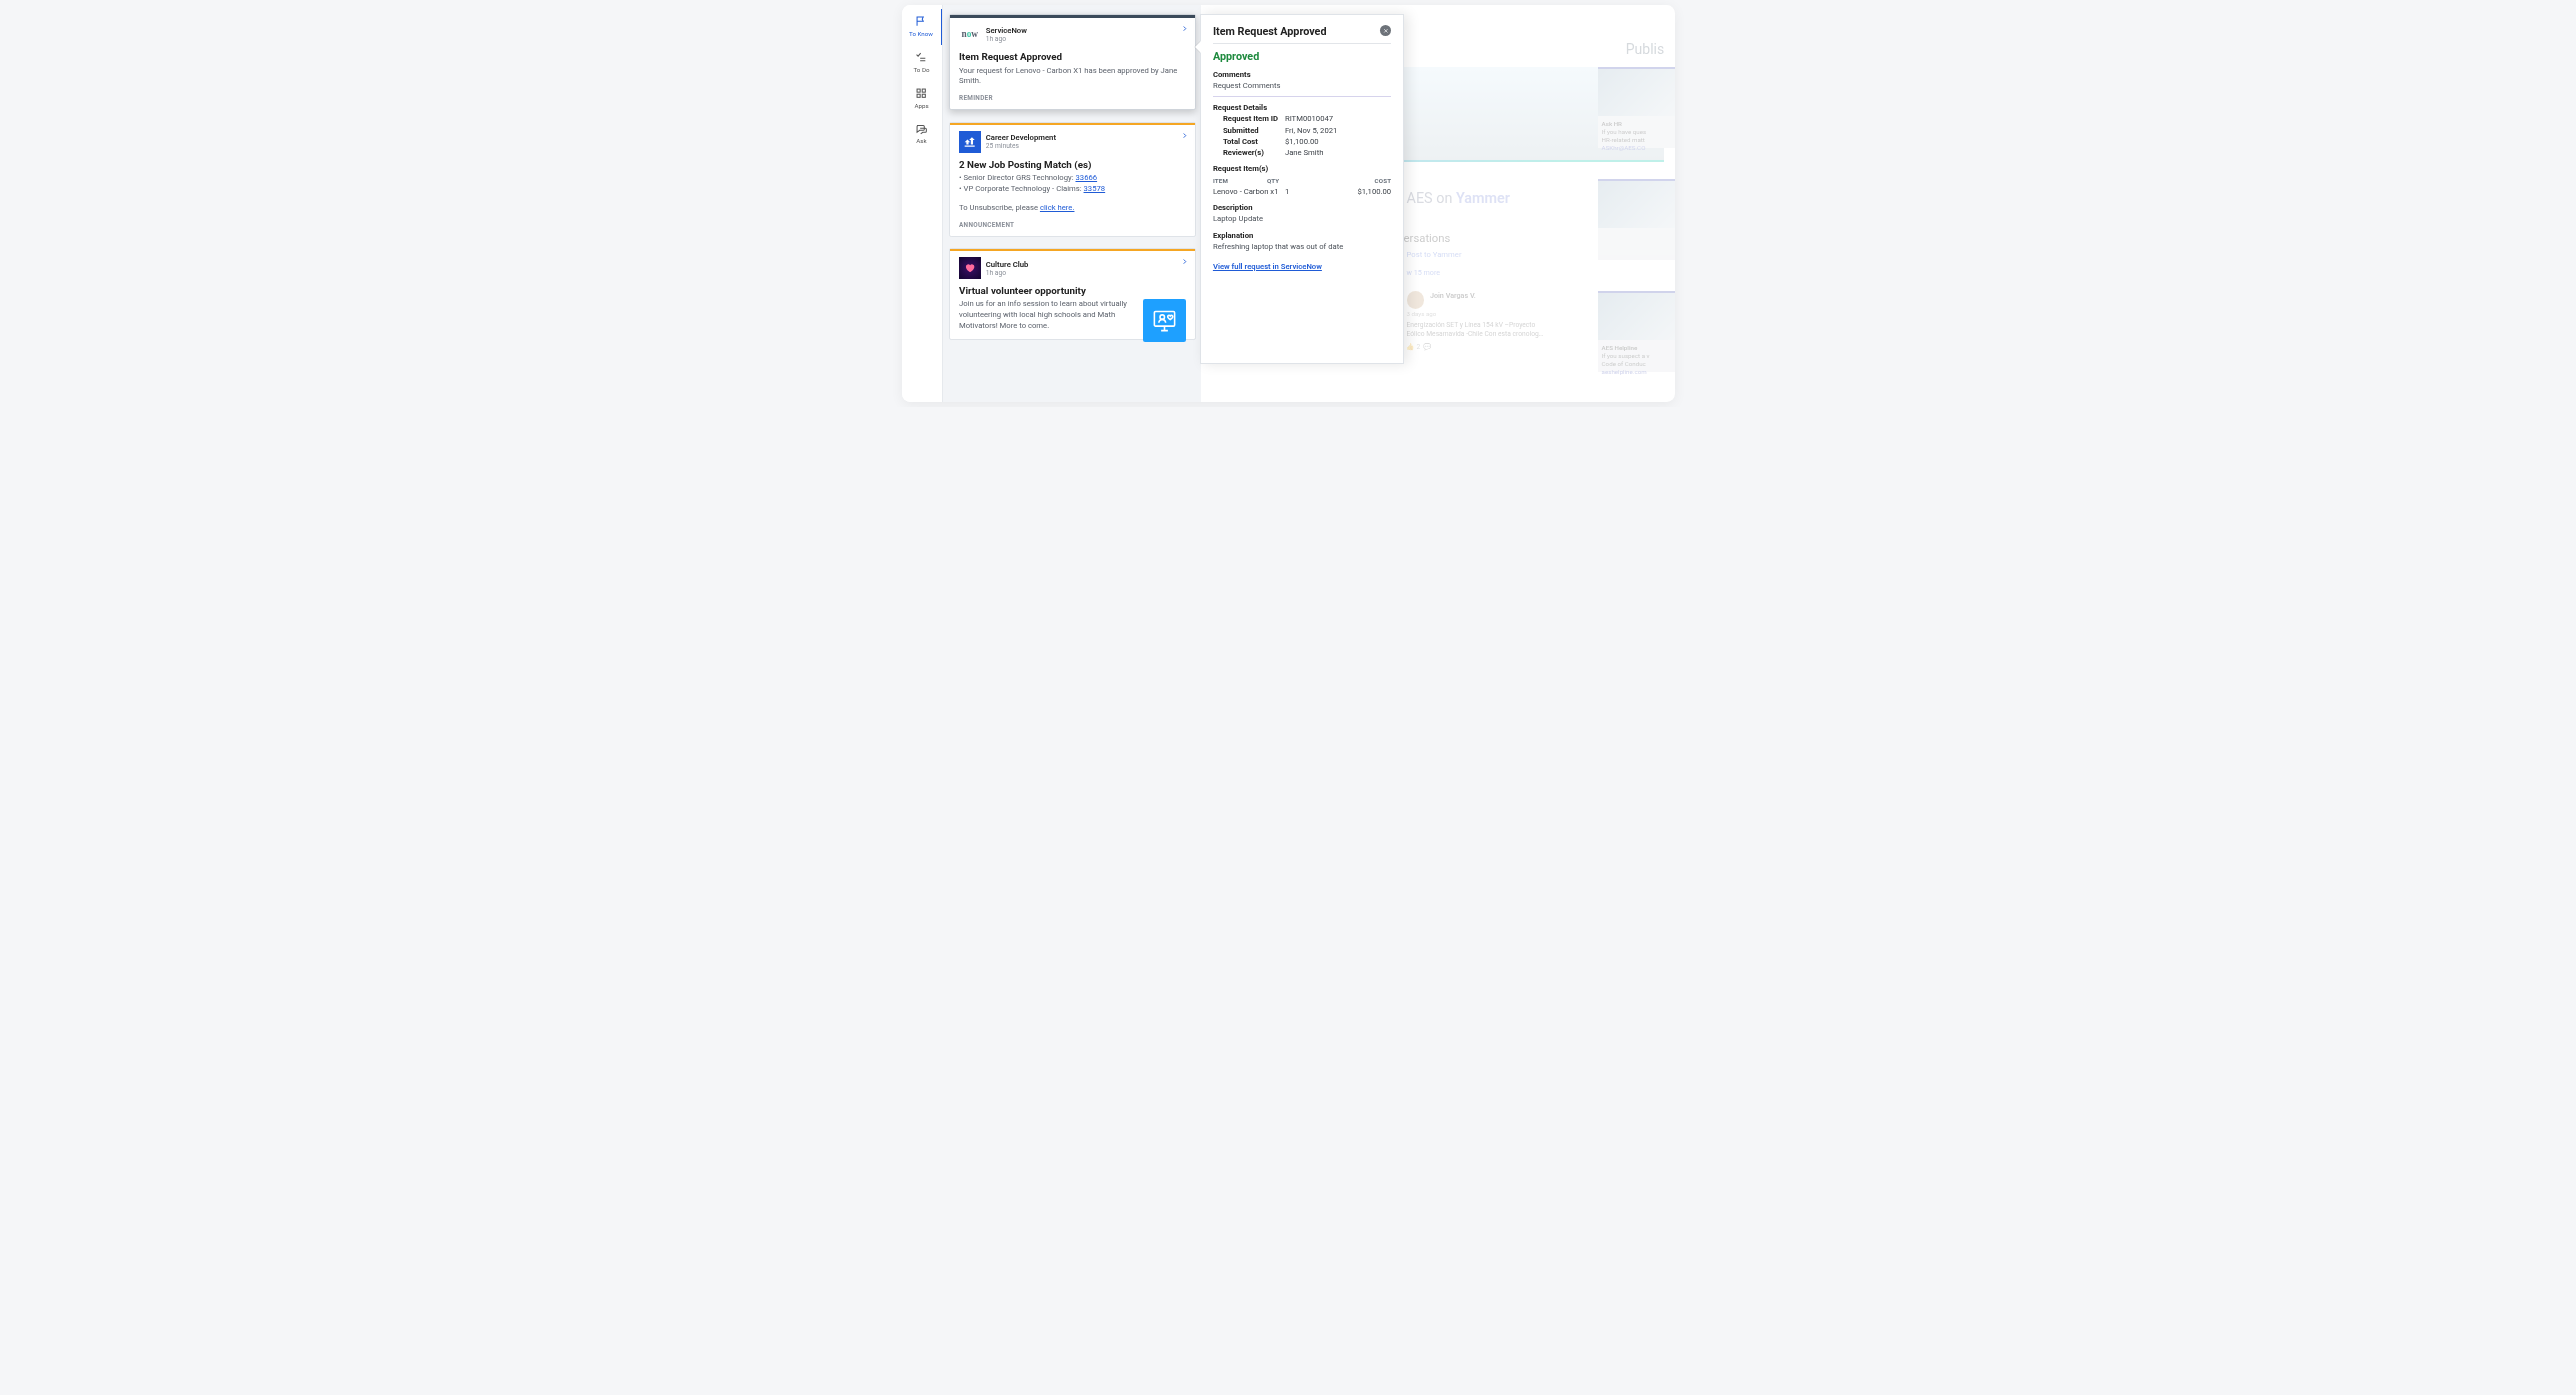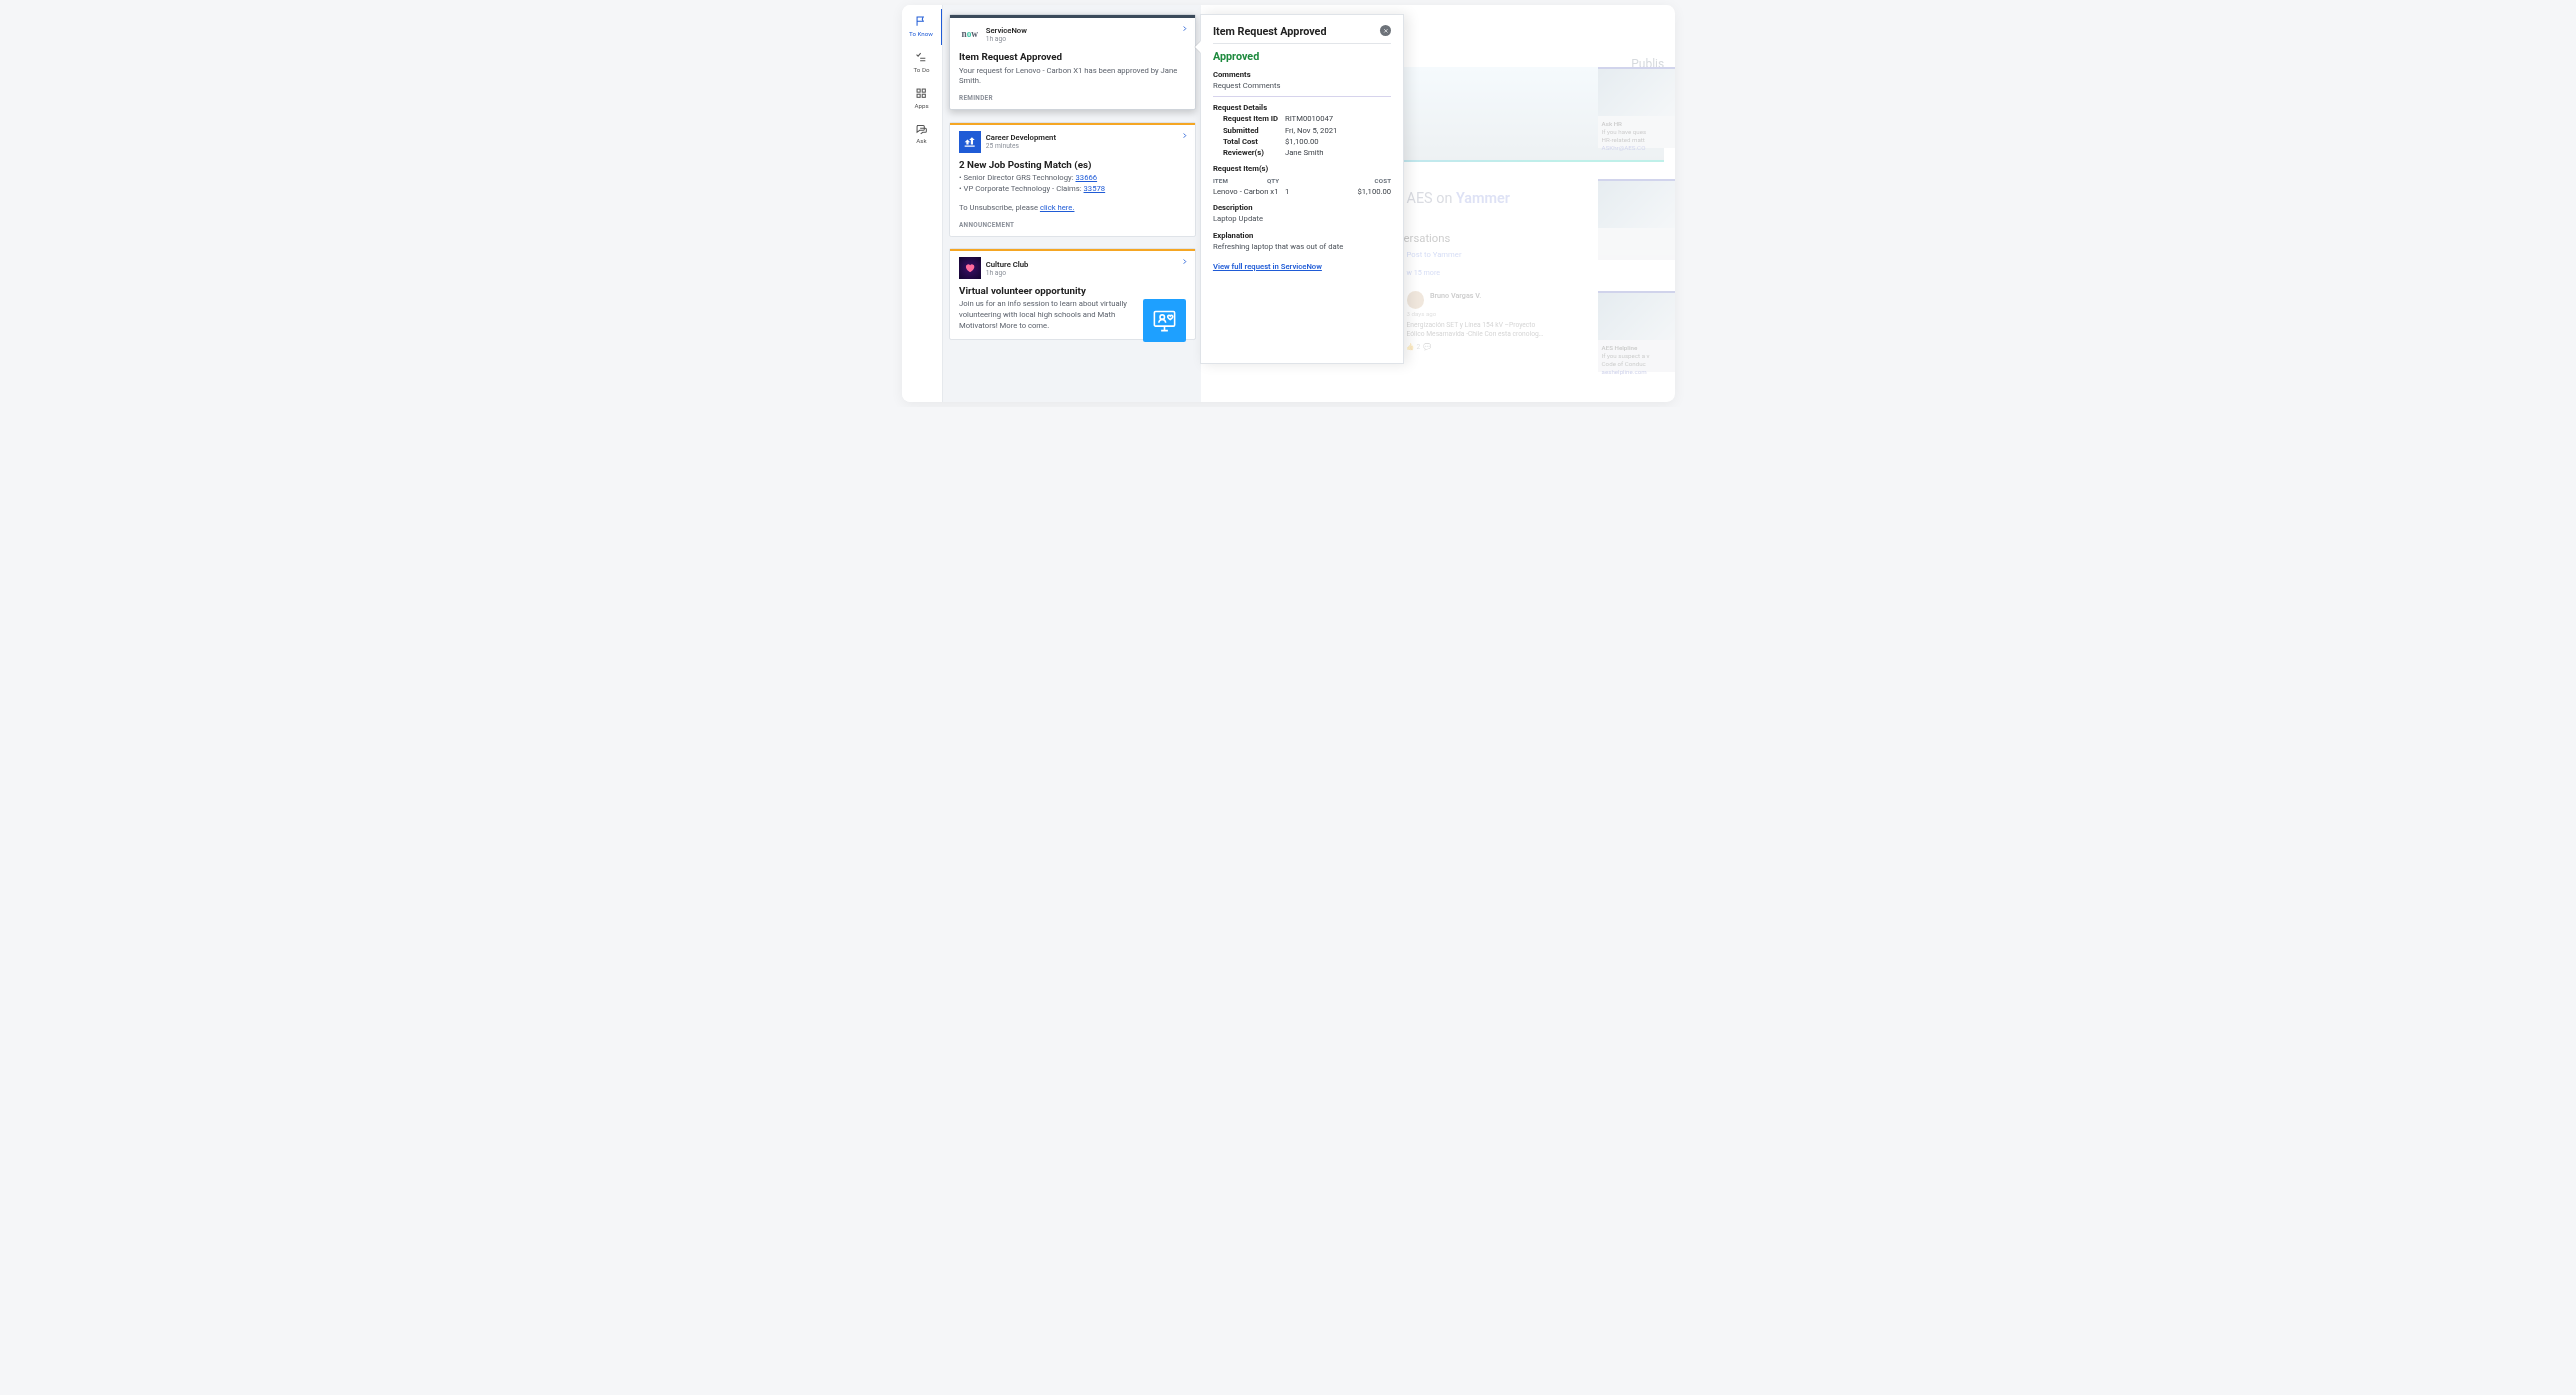--- a/index.html
+++ b/index.html
@@ -25,22 +25,22 @@
   .bg-layer {
     position: absolute;
     inset: 0;
     filter: blur(0);
     opacity: 0.25;
     pointer-events: none;
     overflow: hidden;
   }
   .bg-toolbar {
     position: absolute;
-    top: 52px; right: 10.3px;
-    font-size: 12px; color: #5b6b7a;
+    top: 36px; right: 10.3px;
+    font-size: 14px; color: #5b6b7a;
   }
   .bg-hero {
     position: absolute;
     top: 62px; left: 304px; right: 10.3px; height: 93px;
     background: linear-gradient(180deg,#d6eaf6 0%, #b9c7cf 100%);
   }
   .bg-hero-bar {
     position: absolute; left:0; right:0; bottom:-2.1px; height:2.1px;
     background: linear-gradient(90deg,#1976d2 0,#00c4a7 80%,#00c4a7 100%);
   }
@@ -216,21 +216,21 @@
     </div>
     <div class="bg-yammer">
       <span>AES on </span><span class="brand">Yammer</span>
     </div>
     <div class="bg-conv-head">onversations</div>
     <div class="bg-post-link">Post to Yammer</div>
     <div class="bg-viewmore">w 15 more</div>
     <div class="bg-go-post">
       <span class="avatar"></span>
       <span>
-        <span class="name">Bruno Vargas V.</span><br>
+        <span class="name">Join Vargas V.</span><br>
         <span class="time">3 days ago</span>
       </span>
       <div class="body">Energización SET y Línea 154 kV –Proyecto Eólico Mesamavida -Chile Con esta cronolog…</div>
       <div class="actions">👍 <span>2</span>&nbsp;&nbsp;💬</div>
     </div>
     <div class="bg-side-cards">
       <div class="bg-side-card">
         <div class="thumb"></div>
         <div class="txt">
           <div style="font-weight:600">Ask HR</div>

